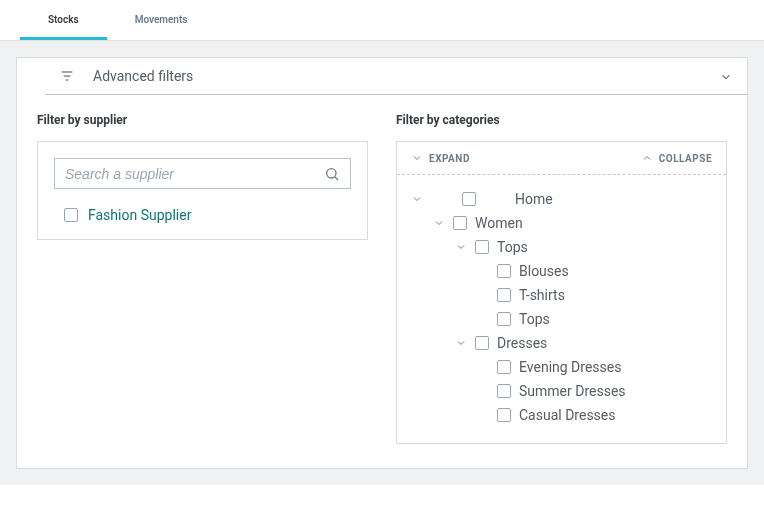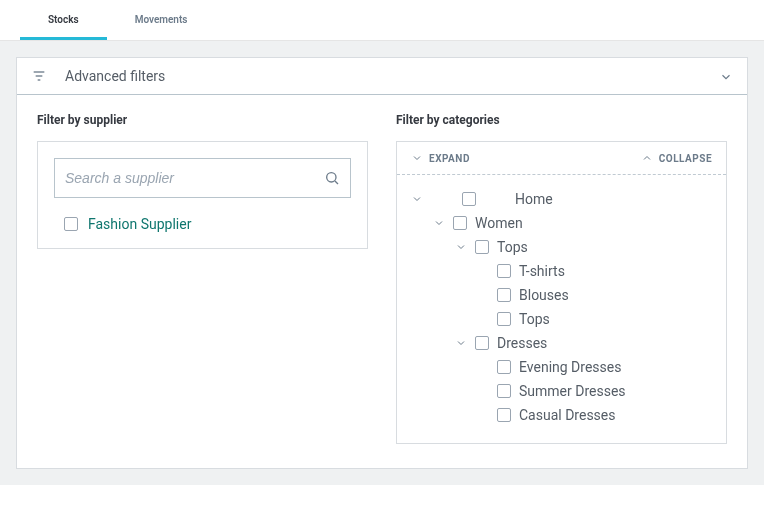--- a/index.html
+++ b/index.html
@@ -33,20 +33,21 @@
   .panel {
     background: #fff;
     border: 1px solid #d8dce0;
   }
   .adv-header {
     display: flex;
     align-items: flex-end;
     padding: 10px 14px;
     border-bottom: 1px solid #b8c4cc;
     cursor: pointer;
+    margin-left: 28px;
   }
   .filter-icon {
     width: 16px; height: 16px;
     color: #6c7b8a;
     margin-right: 18px;
   }
   .adv-title {
     flex: 1;
     color: #555d66;
     font-size: 14px;
@@ -69,21 +70,21 @@
   }
   .supplier-box {
     border: 1px solid #d8dce0;
     padding: 16px;
   }
   .search-wrap {
     border: 1px solid #b8c4cc;
     display: flex;
     align-items: center;
     padding: 0 10px;
-    height: 40px;
+    height: 31px;
     margin-bottom: 18px;
   }
   .search-input {
     border: none;
     outline: none;
     flex: 1;
     font-size: 14px;
     font-style: italic;
     color: #6c7b8a;
     background: transparent;
@@ -223,26 +224,26 @@
               <div class="tree-row indent-2">
                 <svg class="tree-chevron" viewBox="0 0 24 24" fill="none" stroke="currentColor" stroke-width="2">
                   <polyline points="6 9 12 15 18 9"></polyline>
                 </svg>
                 <span class="checkbox"></span>
                 <span class="tree-label">Tops</span>
               </div>
               <div class="tree-row indent-3">
                 <span class="tree-spacer"></span>
                 <span class="checkbox"></span>
+                <span class="tree-label">Blouses</span>
+              </div>
+              <div class="tree-row indent-3">
+                <span class="tree-spacer"></span>
+                <span class="checkbox"></span>
                 <span class="tree-label">T-shirts</span>
-              </div>
-              <div class="tree-row indent-3">
-                <span class="tree-spacer"></span>
-                <span class="checkbox"></span>
-                <span class="tree-label">Blouses</span>
               </div>
               <div class="tree-row indent-3">
                 <span class="tree-spacer"></span>
                 <span class="checkbox"></span>
                 <span class="tree-label">Tops</span>
               </div>
               <div class="tree-row indent-2">
                 <svg class="tree-chevron" viewBox="0 0 24 24" fill="none" stroke="currentColor" stroke-width="2">
                   <polyline points="6 9 12 15 18 9"></polyline>
                 </svg>

